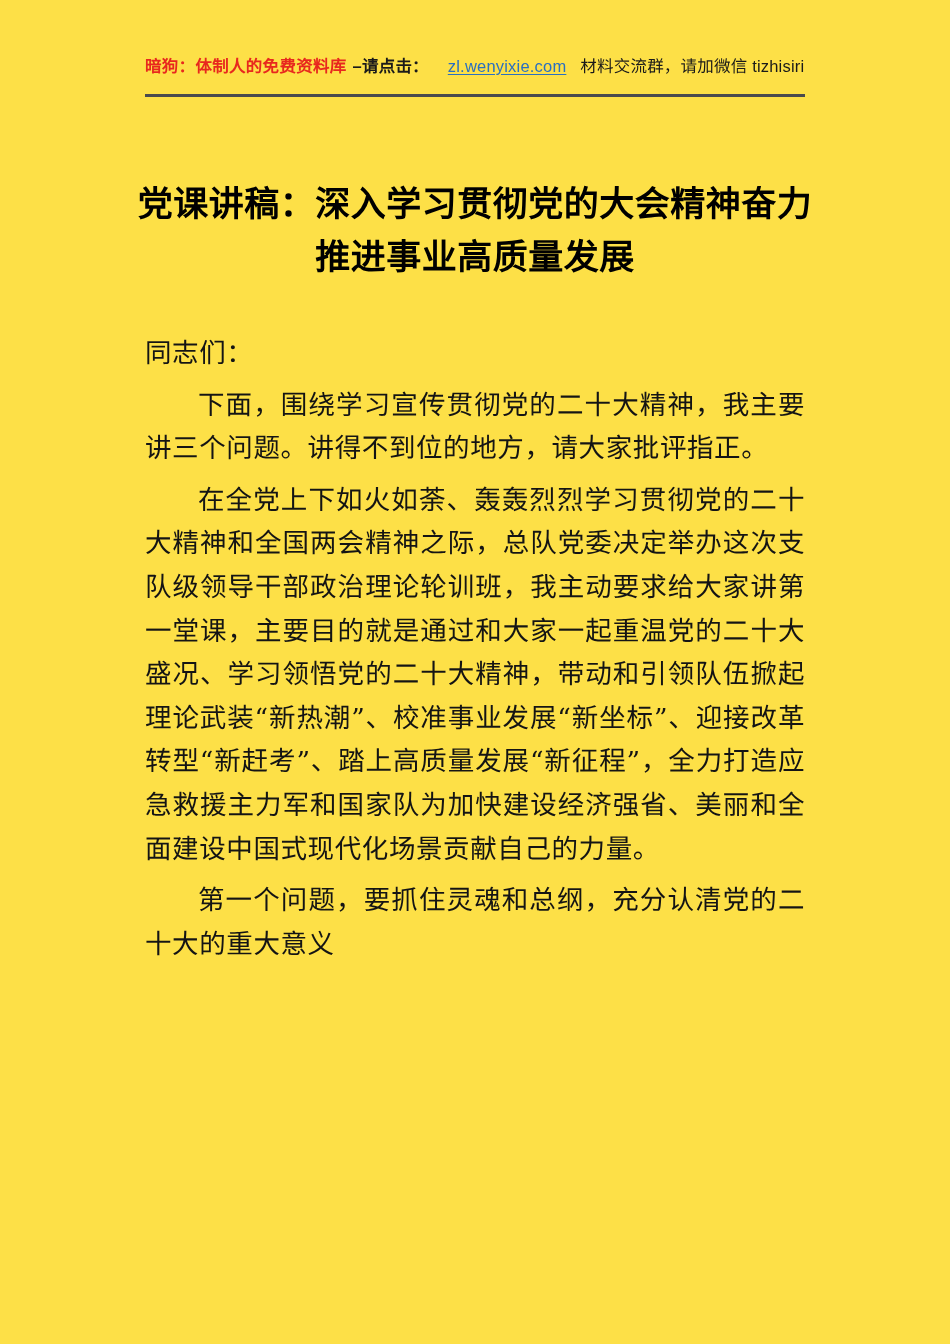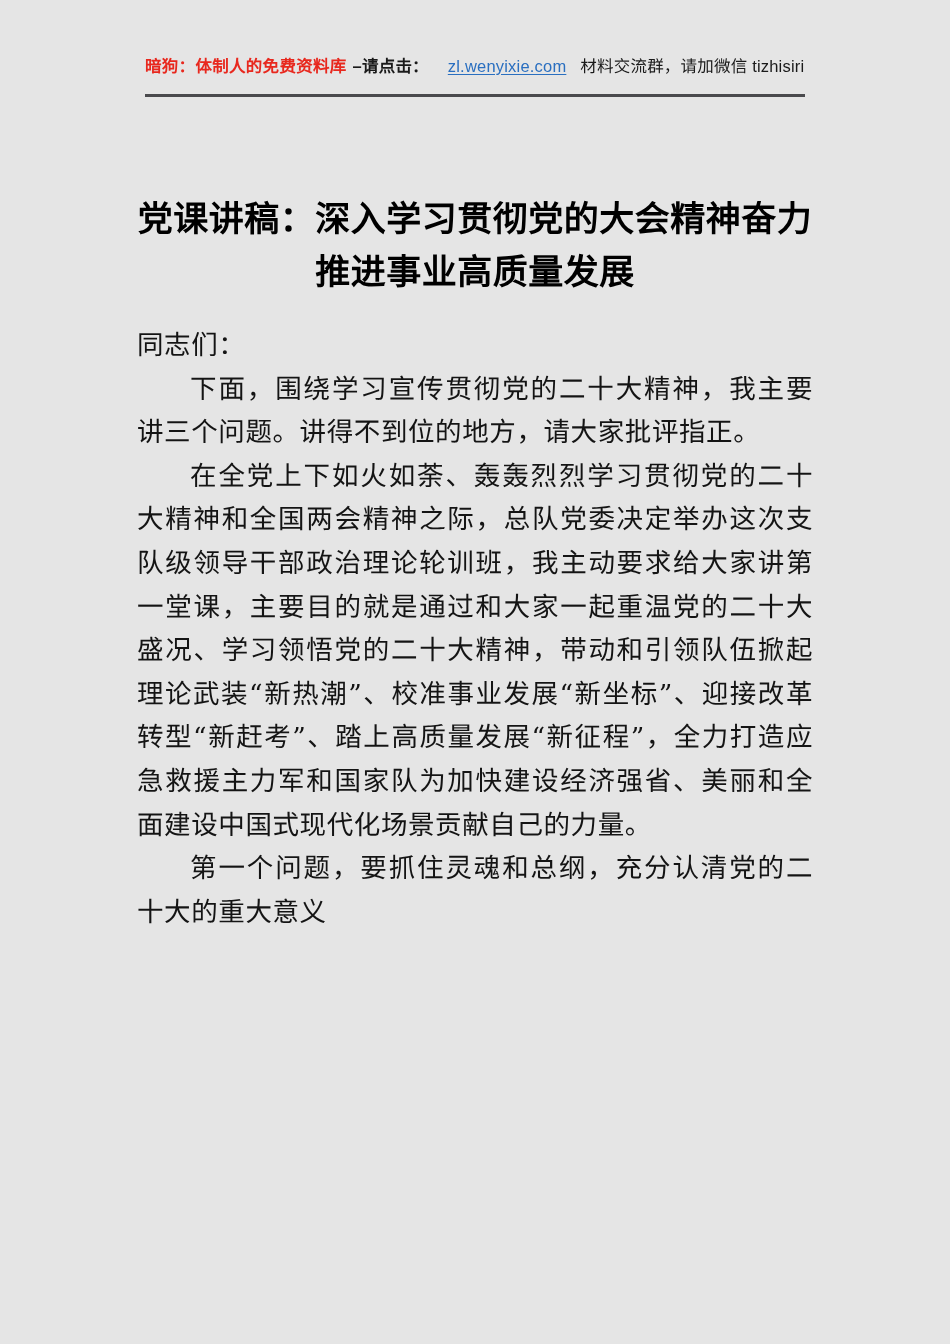--- a/index.html
+++ b/index.html
@@ -13,21 +13,21 @@
     height: 1344px;
     position: relative;
     overflow: hidden;
     font-family: "Liberation Serif", "DejaVu Serif", serif;
     -webkit-font-smoothing: antialiased;
   }
 
   .page {
     width: 950px;
     height: 1344px;
-    background: #e5e5e5;
+    background: #fde047;
     position: relative;
     box-sizing: border-box;
   }
 
   
   .banner {
     position: absolute;
     left: 145px;
     top: 58px;
     width: 660px;
@@ -71,21 +71,21 @@
     top: 94px;
     width: 660px;
     height: 3px;
     background: #4a4a4d;
   }
 
   
   .doc-title {
     position: absolute;
     left: 137px;
-    top: 170px;
+    top: 155px;
     width: 676px;
     text-align: center;
     font-family: "DejaVu Sans", "Liberation Sans", sans-serif;
     font-weight: 700;
     font-size: 35px;
     line-height: 53px;
     letter-spacing: 0.5px;
     color: #000000;
   }
 
@@ -94,21 +94,21 @@
     position: absolute;
     left: 137px;
     top: 323px;
     width: 676px;
   }
   .para {
     font-family: "DejaVu Serif", "Liberation Serif", serif;
     font-size: 26.5px;
     line-height: 43.6px;
     color: #141414;
-    margin: 0;
+    margin: 8px;
     text-align: justify;
     text-justify: inter-character;
     letter-spacing: 0.6px;
     font-weight: 400;
   }
   .para.indent {
     text-indent: 2em;
   }
   .para.flush {
     text-indent: 0;

